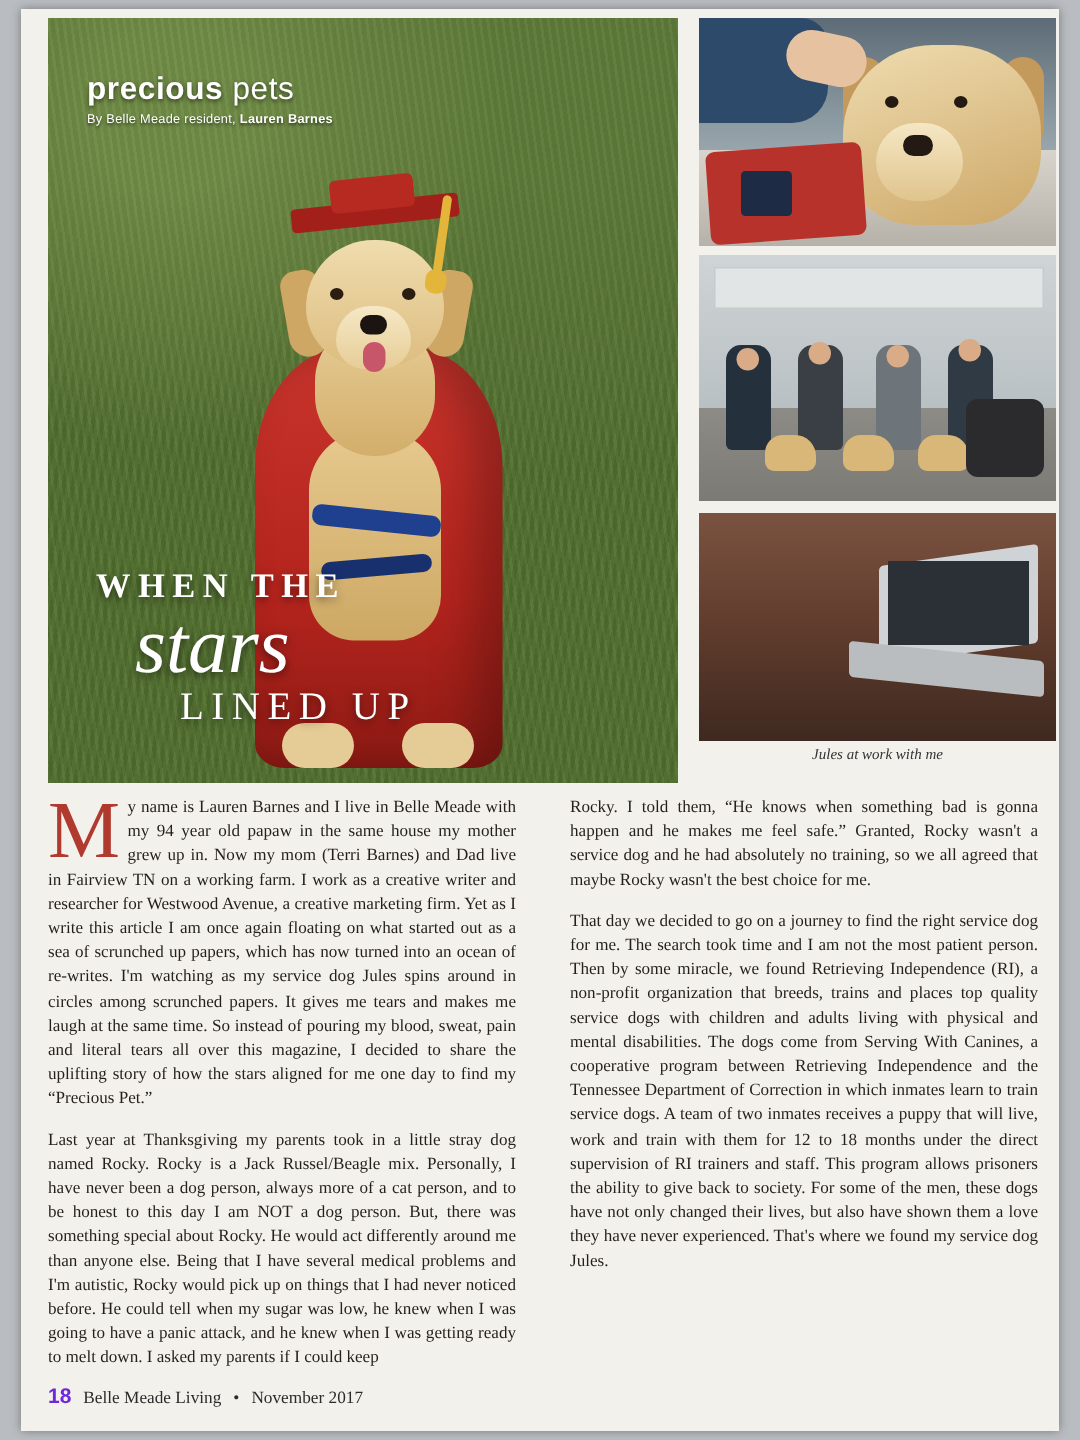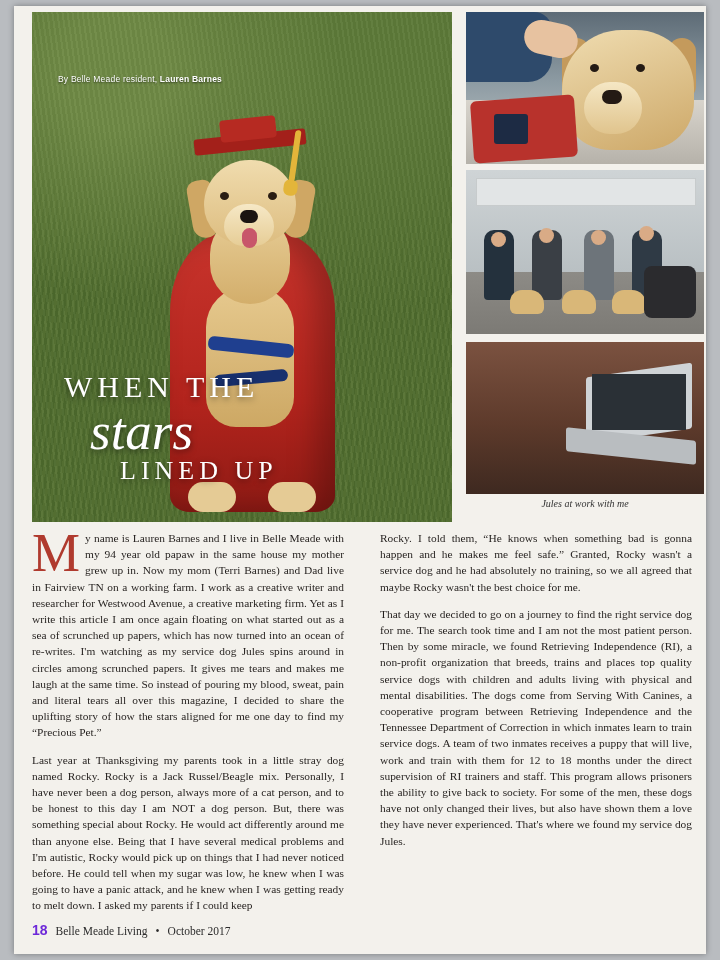--- a/index.html
+++ b/index.html
@@ -109,21 +109,21 @@
     position:absolute;left:26px;top:62px;color:#fff;
     font-family:"Liberation Sans", sans-serif;font-size:8.5px;letter-spacing:.2px;
     text-shadow:0 1px 2px rgba(0,0,0,.6);
   }
   .hero-byline b{font-weight:700;}
   .hero-title{
     position:absolute;left:32px;bottom:36px;color:#fff;
     text-shadow:0 2px 6px rgba(0,0,0,.5);
   }
   .hero-title .l1{
-    font-family:"Liberation Serif", serif;font-size:30px;letter-spacing:5px;font-weight:400;
+    font-family:"Liberation Serif", serif;font-size:23px;letter-spacing:5px;font-weight:700;
   }
   .hero-title .l2{
     font-family:"Liberation Serif", serif;font-style:italic;font-size:53px;line-height:.95;margin:2px 0 0 26px;
   }
   .hero-title .l3{
     font-family:Liberation Serif, serif;font-size:26px;letter-spacing:5px;margin-left:56px;
   }
 
   
   .ph{position:absolute;overflow:hidden;}
@@ -210,20 +210,23 @@
       <div class="muzzle"></div>
       <div class="nose"></div>
       <div class="tongue"></div>
       <div class="cap"></div>
       <div class="capbox"></div>
       <div class="tassel"></div>
       <div class="paw l"></div>
       <div class="paw r"></div>
     </div>
 
+    <div class="hero-kicker">
+      <b>precious</b><span> pets</span>
+    </div>
     <div class="hero-byline">
       <span>By Belle Meade resident, </span><b>Lauren Barnes</b>
     </div>
 
     <div class="hero-title">
       <div class="l1">WHEN THE</div>
       <div class="l2">stars</div>
       <div class="l3">LINED UP</div>
     </div>
   </div>
@@ -278,16 +281,16 @@
     <div class="col right">
       <p>Rocky. I told them, “He knows when something bad is gonna happen and he makes me feel safe.” Granted, Rocky wasn't a service dog and he had absolutely no training, so we all agreed that maybe Rocky wasn't the best choice for me.</p>
       <p>That day we decided to go on a journey to find the right service dog for me. The search took time and I am not the most patient person. Then by some miracle, we found Retrieving Independence (RI), a non-profit organization that breeds, trains and places top quality service dogs with children and adults living with physical and mental disabilities. The dogs come from Serving With Canines, a cooperative program between Retrieving Independence and the Tennessee Department of Correction in which inmates learn to train service dogs.  A team of two inmates receives a puppy that will live, work and train with them for 12 to 18 months under the direct supervision of RI trainers and staff. This program allows prisoners the ability to give back to society. For some of the men, these dogs have not only changed their lives, but also have shown them a love they have never experienced. That's where we found my service dog Jules.</p>
     </div>
   </div>
 
   <div class="footer">
     <span class="folio">18</span>
     <span class="foot-text">Belle Meade Living</span>
     <span class="foot-text">•</span>
-    <span class="foot-text">October 2017</span>
+    <span class="foot-text">November 2017</span>
   </div>
 
 </div>
 
 </body></html>

